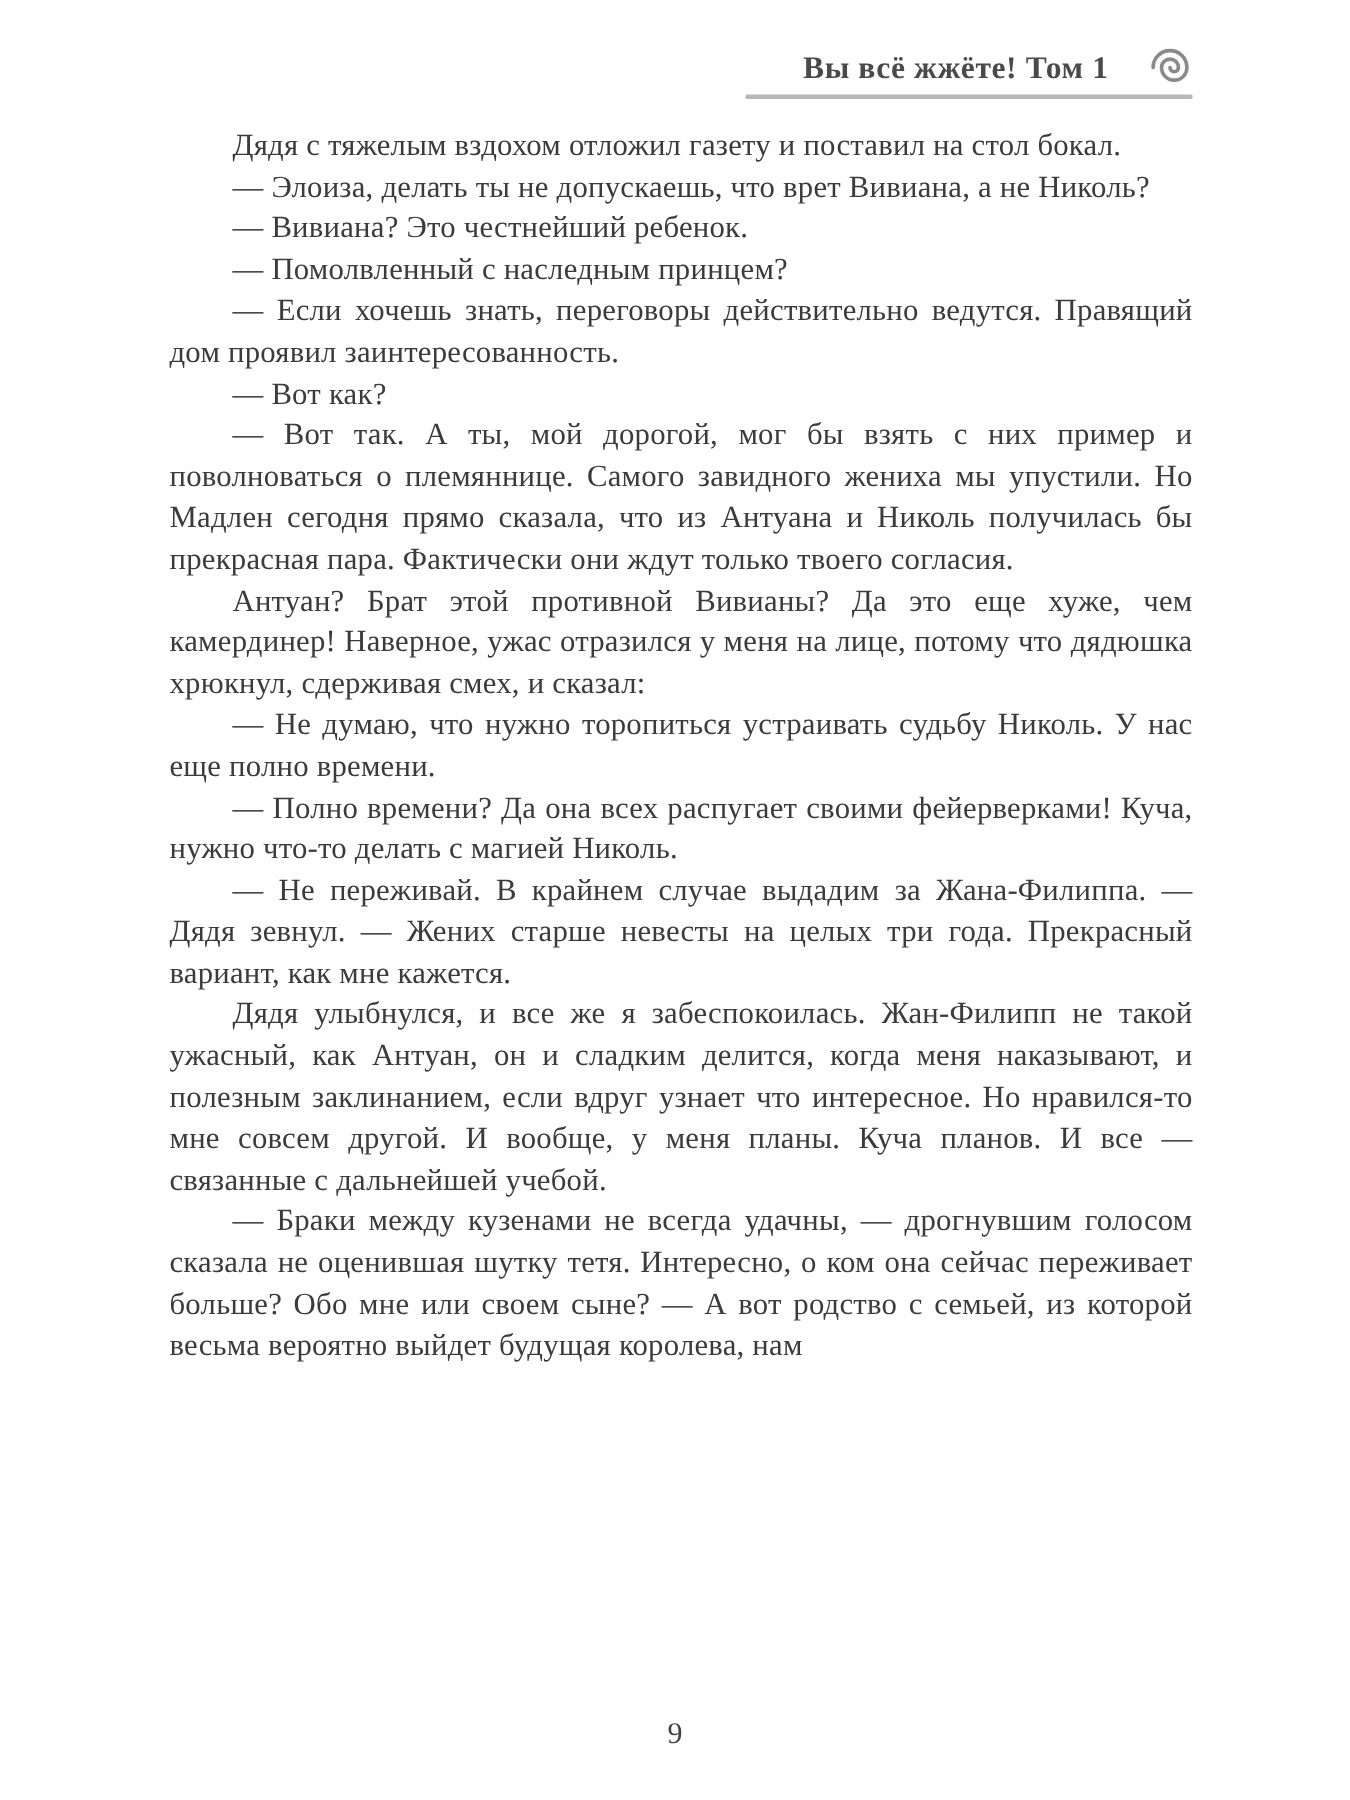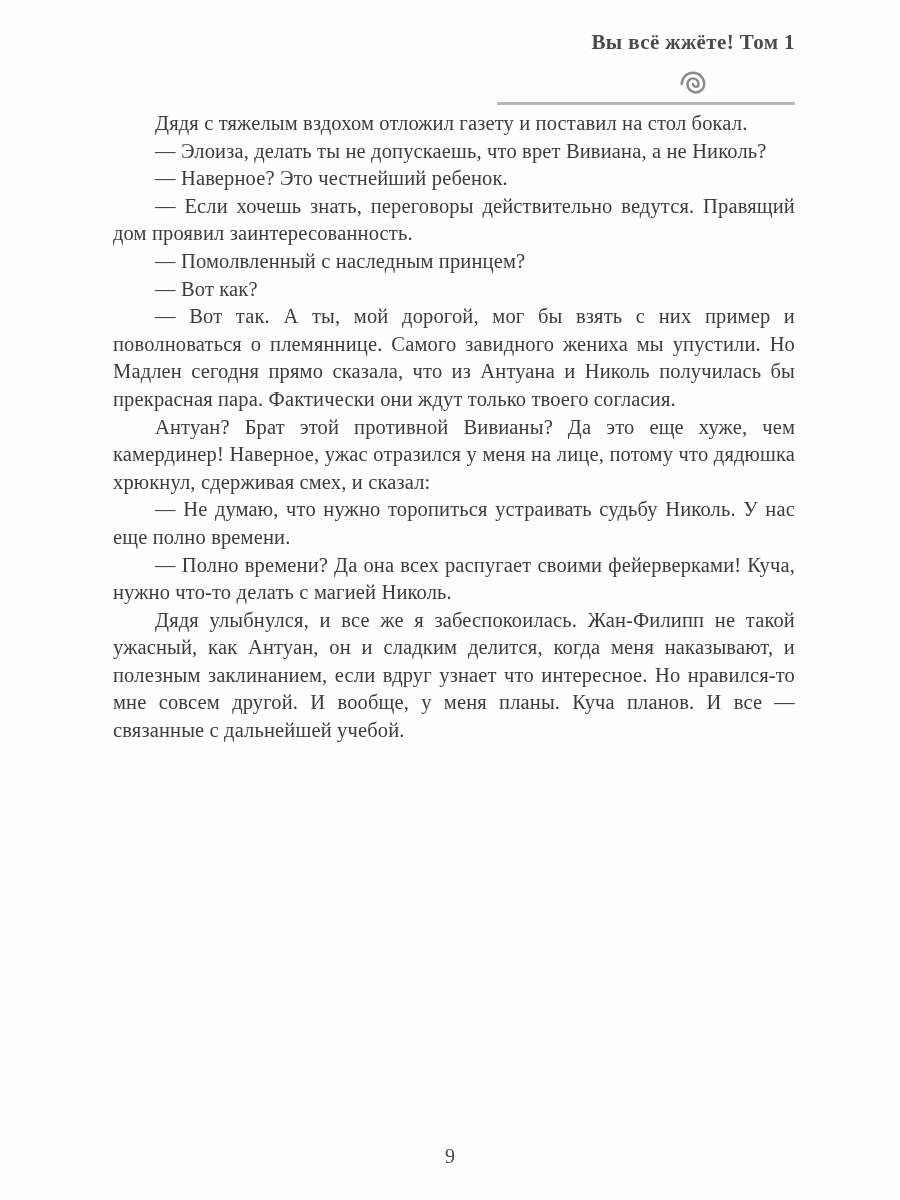--- a/index.html
+++ b/index.html
@@ -21,22 +21,21 @@
     left: 113px;
     top: 30px;
     width: 682px;
   }
   .page-header {
     text-align: right;
   }
   .header-line {
     display: inline-flex;
     align-items: center;
-    gap: 14px;
-    flex-direction: column;
+    gap: 26px;
   }
   .header-title {
     font-weight: bold;
     font-size: 21px;
     letter-spacing: 0.4px;
     color: #4a4a4a;
     white-space: nowrap;
   }
   .spiral {
     display: inline-block;
@@ -46,21 +45,21 @@
   }
   .header-rule {
     margin-top: 3px;
     margin-left: auto;
     width: 298px;
     height: 3px;
     background: #b7b7b7;
     border-radius: 1px;
   }
   .page-body {
-    margin-top: 5px;
+    margin-top: 18px;
     font-size: 20.5px;
     line-height: 27.6px;
     text-align: justify;
     letter-spacing: 0.15px;
     hyphens: auto;
     -webkit-hyphens: auto;
   }
   .page-body p {
     margin: 0;
     text-indent: 42px;
@@ -92,29 +91,31 @@
           </svg>
         </span>
       </span>
       <div class="header-rule"></div>
     </header>
 
     <main class="page-body">
 
     <p>Дядя с тяжелым вздохом отложил газету и поставил на стол бокал.</p>
         <p>— Элоиза, делать ты не допускаешь, что врет Вивиана, а не Николь?</p>
-        <p>— Наверное? Это честнейший ребенок.</p>
+        <p>— Вивиана? Это честнейший ребенок.</p>
+        <p>— Помолвленный с наследным принцем?</p>
         <p>— Если хочешь знать, переговоры действительно ведутся. Правящий дом проявил заинтересованность.</p>
-        <p>— Помолвленный с наследным принцем?</p>
         <p>— Вот как?</p>
         <p>— Вот так. А ты, мой дорогой, мог бы взять с них пример и поволноваться о племяннице. Самого завидного жениха мы упустили. Но Мадлен сегодня прямо сказала, что из Антуана и Николь получилась бы прекрасная пара. Фактически они ждут только твоего согласия.</p>
         <p>Антуан? Брат этой противной Вивианы? Да это еще хуже, чем камердинер! Наверное, ужас отразился у меня на лице, потому что дядюшка хрюкнул, сдерживая смех, и сказал:</p>
         <p>— Не думаю, что нужно торопиться устраивать судьбу Николь. У нас еще полно времени.</p>
         <p>— Полно времени? Да она всех распугает своими фейерверками! Куча, нужно что-то делать с магией Николь.</p>
+        <p>— Не переживай. В крайнем случае выдадим за Жана-Филиппа. — Дядя зевнул. — Жених старше невесты на целых три года. Прекрасный вариант, как мне кажется.</p>
         <p>Дядя улыбнулся, и все же я забеспокоилась. Жан-Филипп не такой ужасный, как Антуан, он и сладким делится, когда меня наказывают, и полезным заклинанием, если вдруг узнает что интересное. Но нравился-то мне совсем другой. И вообще, у меня планы. Куча планов. И все — связанные с дальнейшей учебой.</p>
+        <p>— Браки между кузенами не всегда удачны, — дрогнувшим голосом сказала не оценившая шутку тетя. Интересно, о ком она сейчас переживает больше? Обо мне или своем сыне? — А вот родство с семьей, из которой весьма вероятно выйдет будущая королева, нам</p>
       </main>
 
   </div>
 
   <footer class="page-footer">
     <span class="page-number">9</span>
   </footer>
 </div>
 
 </body></html>

